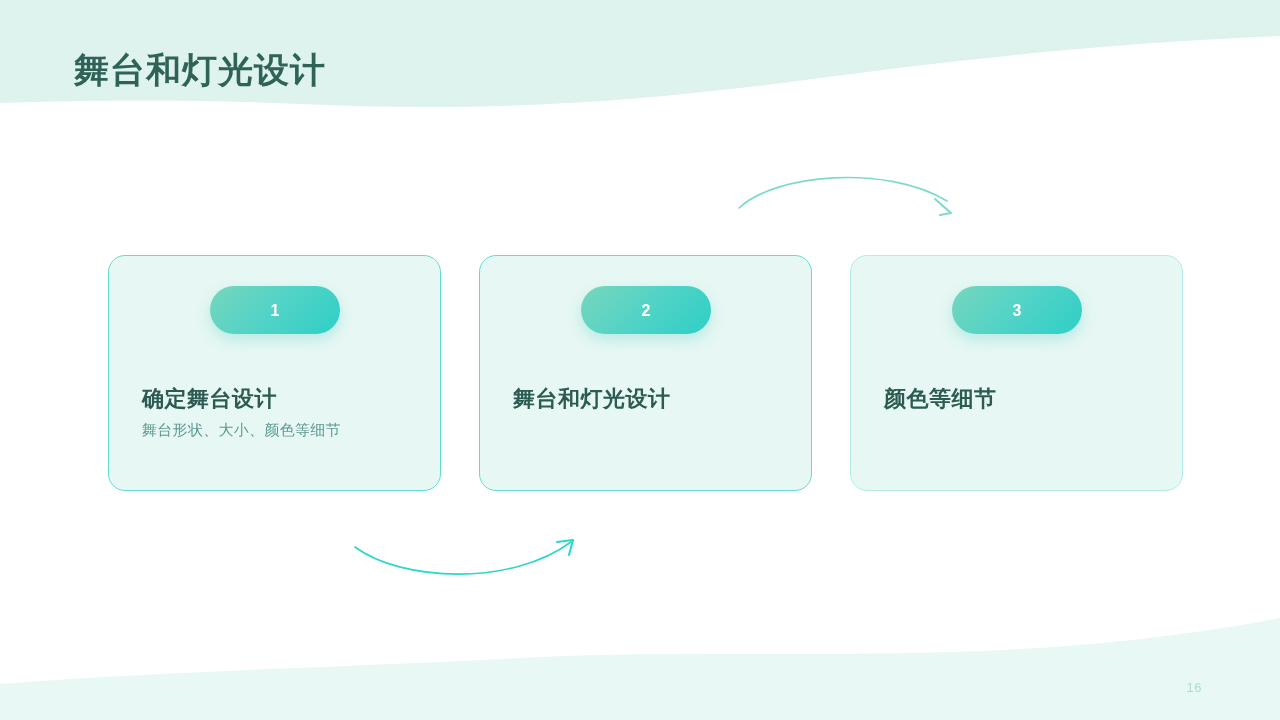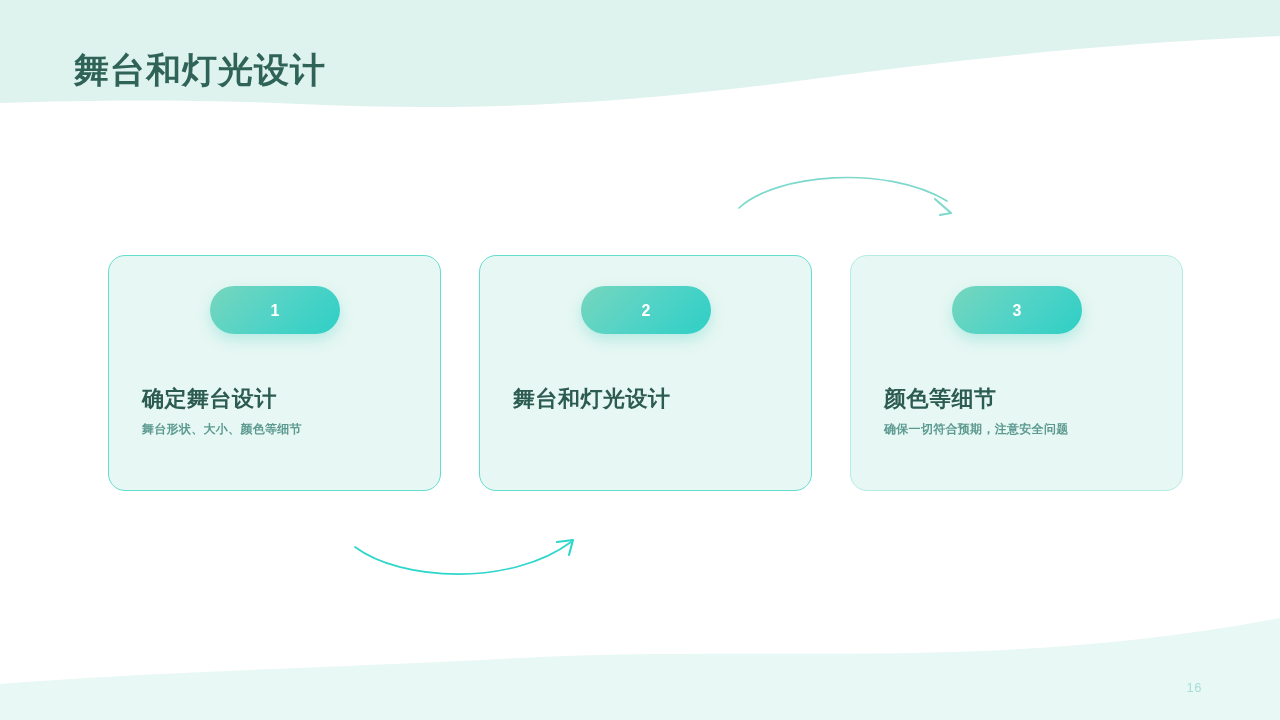--- a/index.html
+++ b/index.html
@@ -97,25 +97,24 @@
     font-size: 22px;
     font-weight: bold;
     color: #2c5b52;
     letter-spacing: 0.5px;
     white-space: nowrap;
   }
   .card-desc {
     position: absolute;
     left: 33px;
     top: 165px;
-    font-size: 12px;
+    font-size: 15px;
     color: #5c9a91;
     letter-spacing: 0.3px;
     white-space: nowrap;
-    font-weight: bold;
   }
 
   
   .arrow-svg {
     position: absolute;
     pointer-events: none;
   }
   #arrow-top-curve { left: 735px; top: 168px; }
   #arrow-bottom-curve { left: 352px; top: 532px; }
 
@@ -166,20 +165,19 @@
         <span class="badge-num">2</span>
       </div>
       <div class="card-heading">舞台和灯光设计</div>
     </div>
 
     <div class="card card-faint">
       <div class="badge">
         <span class="badge-num">3</span>
       </div>
       <div class="card-heading">颜色等细节</div>
-      <div class="card-desc">确保一切符合预期，注意安全问题</div>
     </div>
 
   </div>
 
   <div id="page-number">16</div>
 
 </div>
 
 </body></html>

